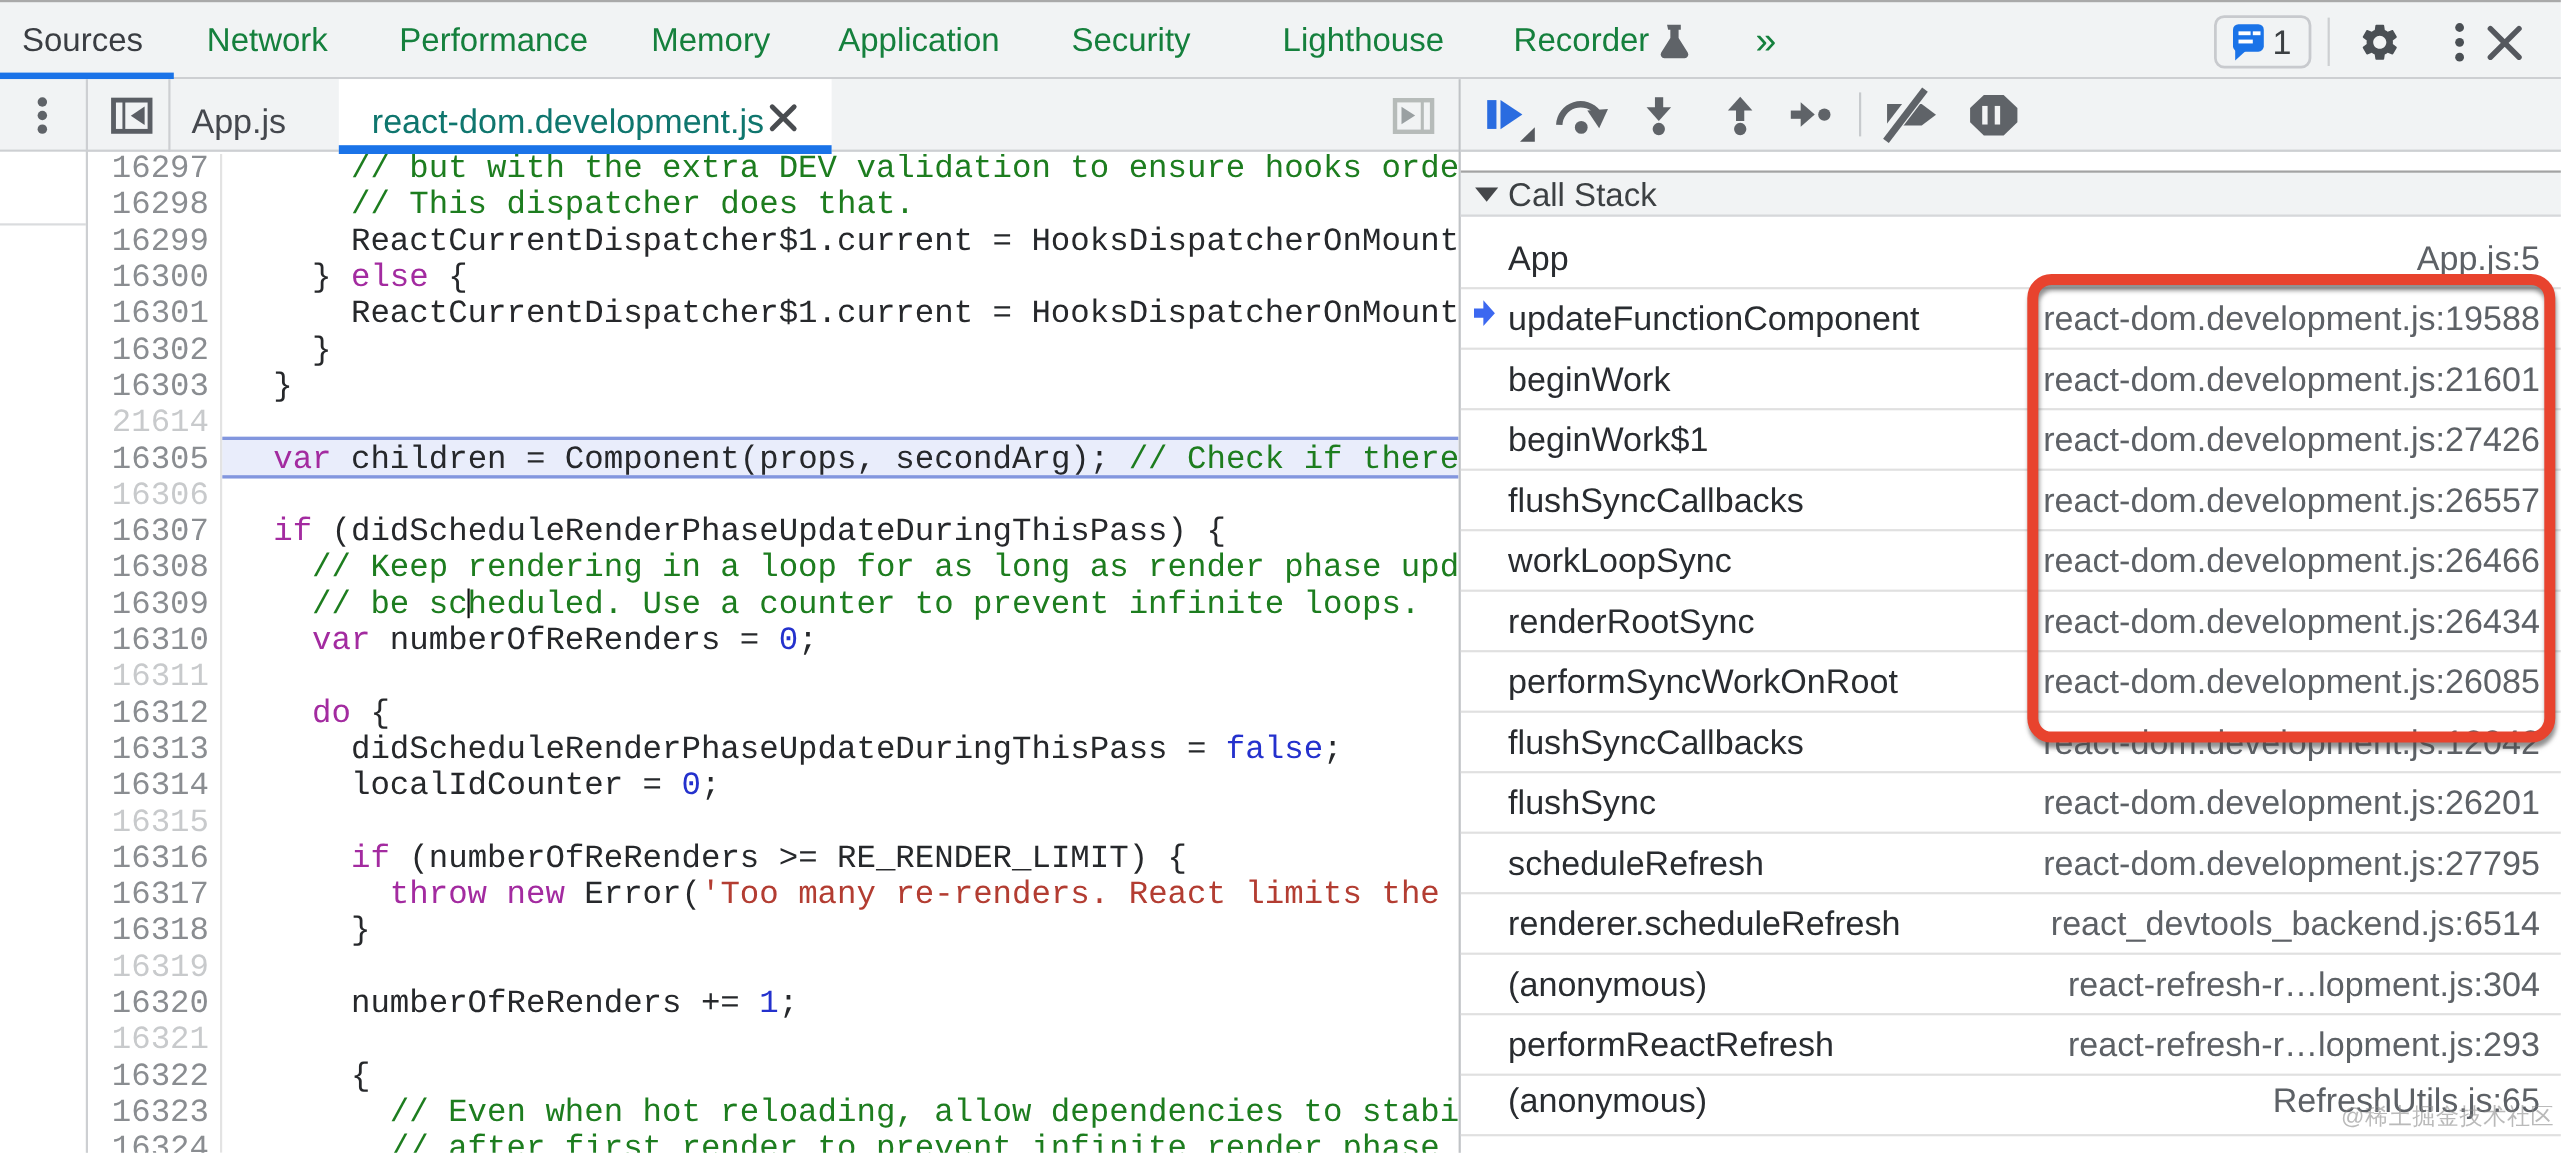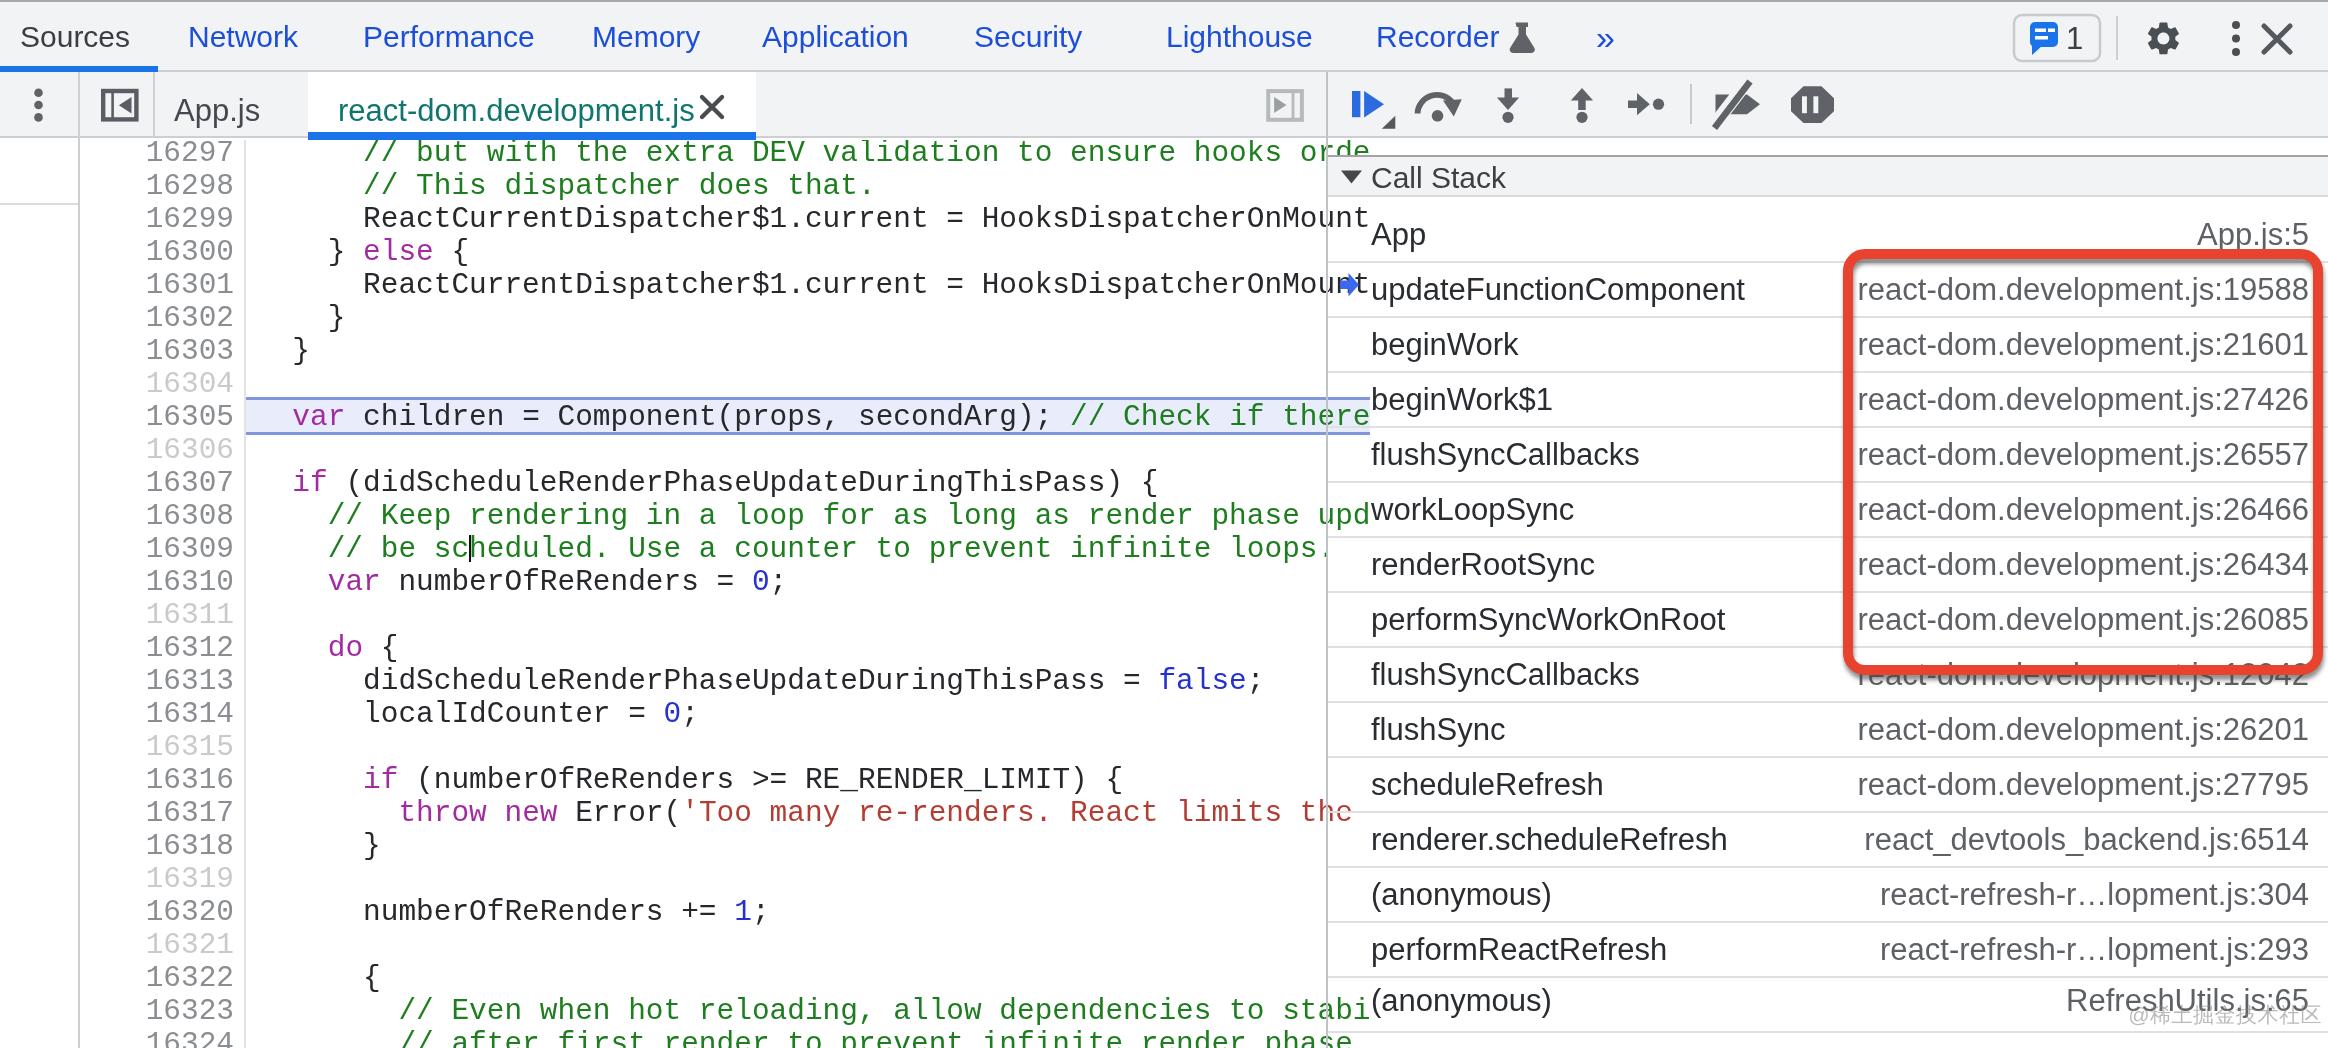--- a/index.html
+++ b/index.html
@@ -1,34 +1,34 @@
 <!DOCTYPE html>
 <html><head><meta charset="utf-8">
 <style>
 * { margin:0; padding:0; box-sizing:border-box; }
 html,body { width:2328px; height:1048px; overflow:hidden; background:#fff;
   font-family:"Liberation Sans", sans-serif; }
 .abs { position:absolute; }
 
 #topbar { left:0; top:0; width:2328px; height:72px; background:#f1f3f4;
   border-top:2px solid #a9a9a9; border-bottom:2px solid #cdcfd2; }
-.ptab { position:absolute; top:0; height:70px; line-height:74px; font-size:30px; color:#1d4ed8; white-space:nowrap; }
+.ptab { position:absolute; top:0; height:70px; line-height:74px; font-size:30px; color:#15803d; white-space:nowrap; }
 #srcunderline { left:0; top:66px; width:158px; height:6px; background:#1a73e8; }
 
 #row2 { left:0; top:72px; width:2328px; height:66px; background:#f1f3f4; border-bottom:2px solid #cdcfd2; }
 #activetab { position:absolute; left:308px; top:0px; width:448px; height:66px; background:#fff; }
 #tabunderline { position:absolute; left:308px; top:60px; width:448px; height:8px; background:#1a73e8; }
 .ftab { position:absolute; top:0; height:66px; line-height:77px; font-size:31px; color:#45484e; white-space:nowrap; }
 .vsep { position:absolute; top:0; width:2px; height:66px; background:#cdcfd2; }
 
 #navcol { left:0; top:138px; width:78px; height:910px; background:#fff; }
 #navline { left:0; top:203px; width:78px; height:2px; background:#dadcde; }
 #navborder { left:78px; top:72px; width:2px; height:976px; background:#cdcfd2; }
 
-#editor { left:80px; top:140px; width:1246px; height:908px; background:#fff; overflow:hidden;margin-left:44px; }
+#editor { left:80px; top:140px; width:1246px; height:908px; background:#fff; overflow:hidden; }
 #gutter { position:absolute; left:0px; top:-3.5px; width:110px; text-align:right;
   font-family:"Liberation Mono", monospace; font-size:29.46px; line-height:33px; color:#8a8d91; }
 #gutter .dim { color:#c8cacc; }
 #gutterborder { position:absolute; left:119.5px; top:0; width:2px; height:908px; background:#e3e3e3; }
 #code { position:absolute; left:133px; top:-3.5px; font-family:"Liberation Mono", monospace;
   font-size:29.46px; line-height:33px; color:#26282b; white-space:pre; }
 #code .k { color:#a32ba0; }
 #code .c { color:#1d7d1f; }
 #code .n { color:#2431cd; }
 #code .s { color:#b33d32; }
@@ -81,21 +81,21 @@
 <div class="abs" id="editor">
   <div id="execline"></div>
   <div id="gutter">
       <div>16297</div>
       <div>16298</div>
       <div>16299</div>
       <div>16300</div>
       <div>16301</div>
       <div>16302</div>
       <div>16303</div>
-      <div class="dim">16304</div>
+      <div class="dim">21614</div>
       <div>16305</div>
       <div class="dim">16306</div>
       <div>16307</div>
       <div>16308</div>
       <div>16309</div>
       <div>16310</div>
       <div class="dim">16311</div>
       <div>16312</div>
       <div>16313</div>
       <div>16314</div>

